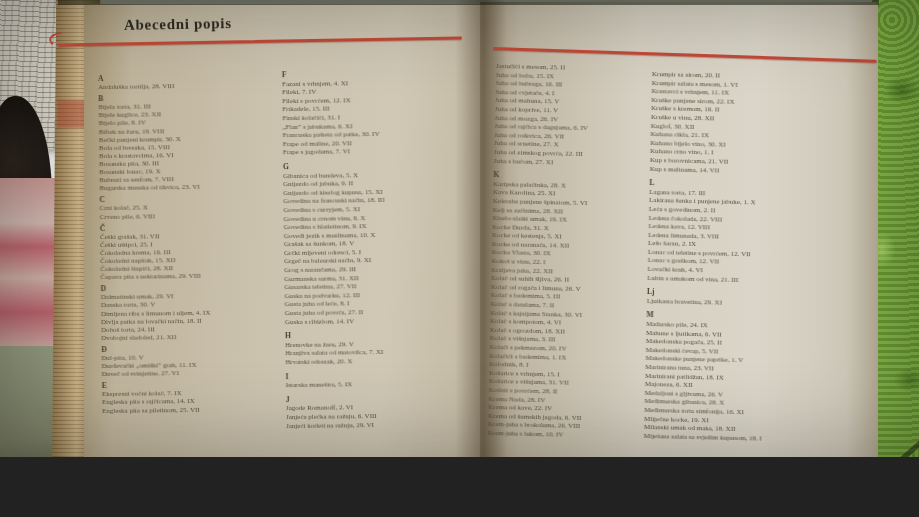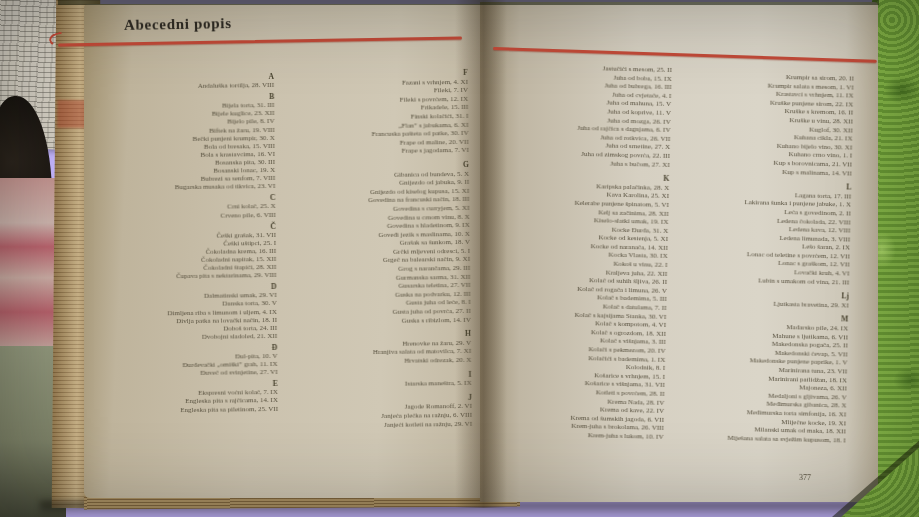--- a/index.html
+++ b/index.html
@@ -1,20 +1,19 @@
 <!DOCTYPE html>
 <html><head>
 <meta charset="utf-8">
 <style>
   html,body{margin:0;padding:0;background:#222;}
   .scene{
-    position:relative; width:919px; height:517px; overflow:hidden;
+    position:relative; width:919px; height:457px; overflow:hidden;
     font-family:"Liberation Serif","DejaVu Serif",serif;
-    background:#c4b5fd;
-    text-align:right;
+    background:#e5e5e5;
   }
   .scene::after{
     content:''; position:absolute; inset:0; pointer-events:none;
     box-shadow:inset 0 0 90px rgba(10,10,5,.33);
   }
   .green{
     background-color:#7cab40;
     background-image:
       radial-gradient(ellipse 26px 20px at 30px 90px, rgba(26,62,8,.45), transparent 70%),
       radial-gradient(ellipse 20px 26px at 10px 250px, rgba(198,235,130,.5), transparent 70%),

